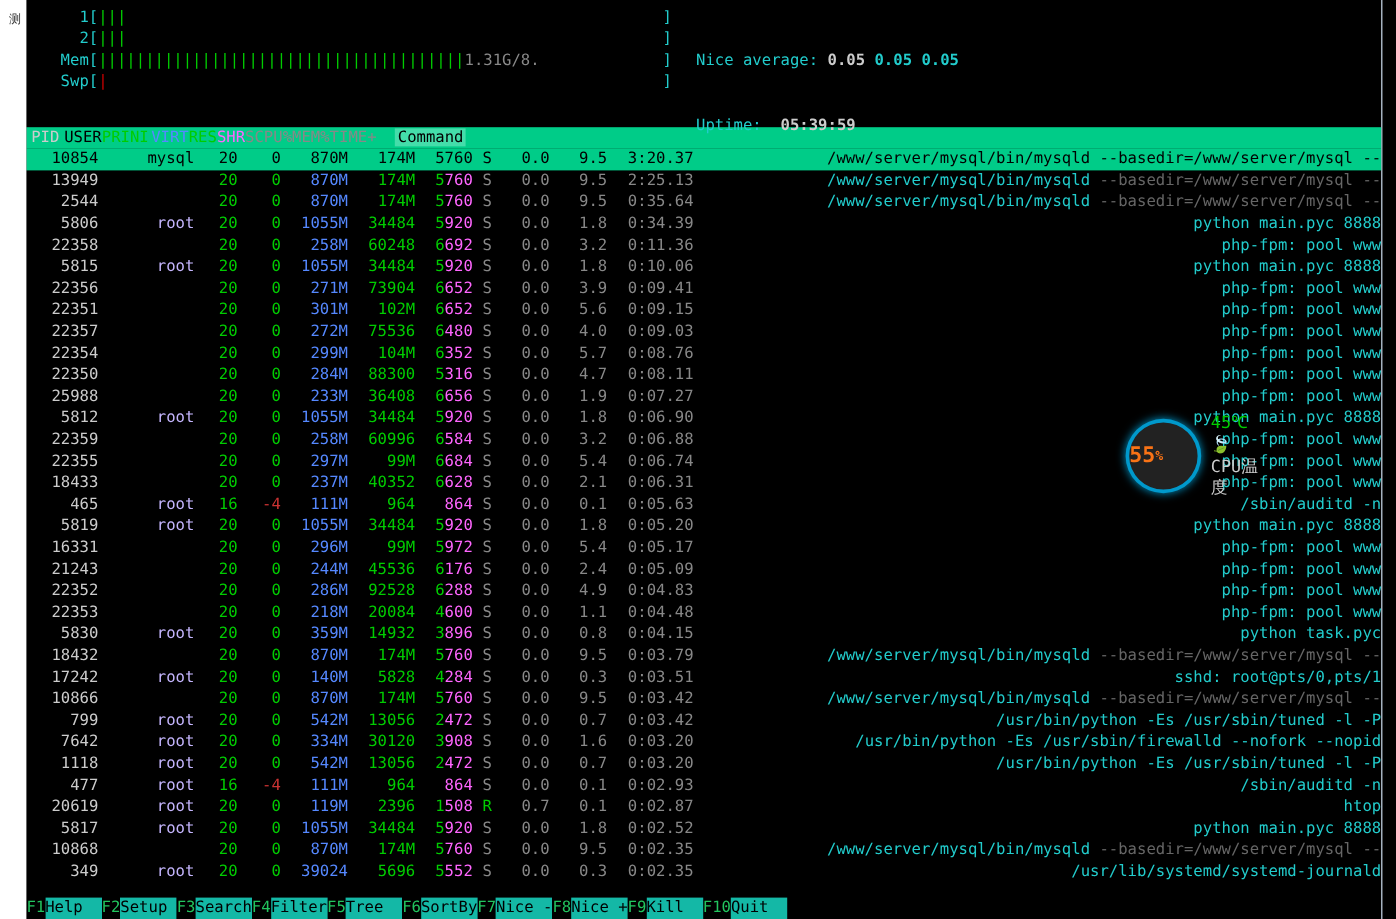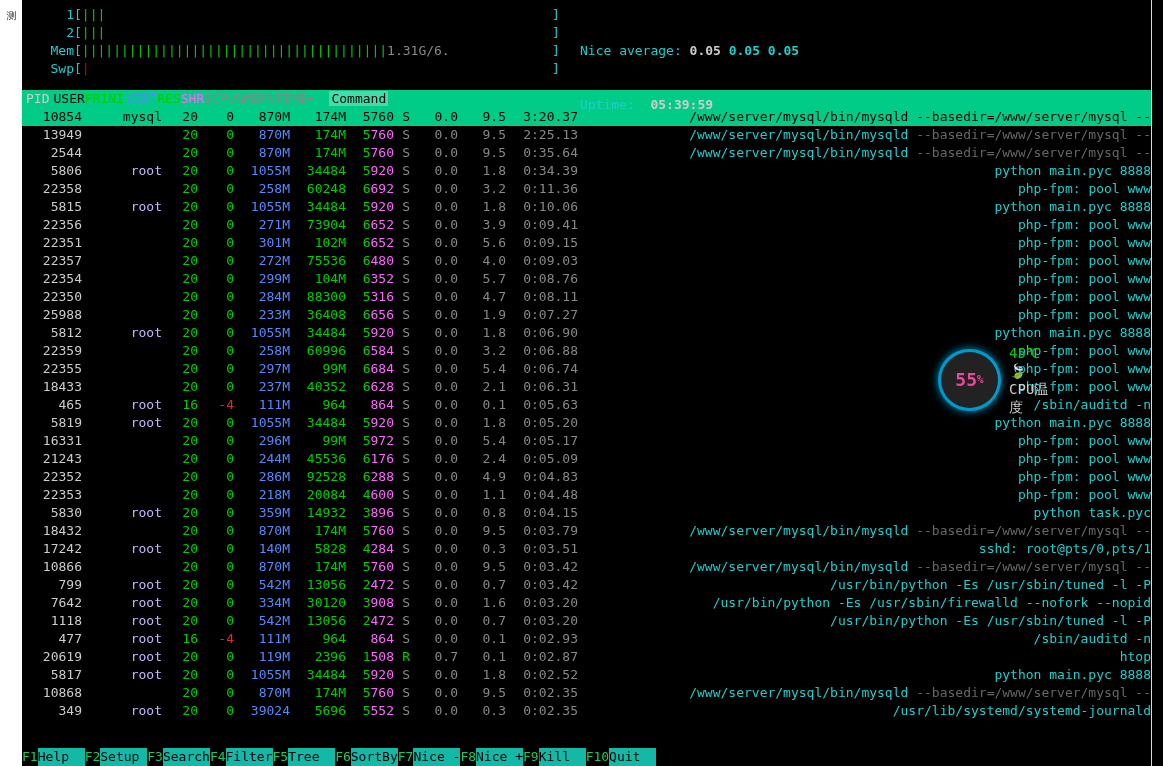--- a/index.html
+++ b/index.html
@@ -13,21 +13,21 @@
 .meter-label { color: #22cccc; width: 32px; text-align: right; }
 .meter-bar { color: #22cccc; }
 .bar-g { color: #00cc00; }
 .bar-r { color: #cc0000; }
 .meter-text { color: #888; }
 .info-col { position: absolute; left: 580px; top: 6px; white-space: pre; }
 .info-label { color: #22cccc; }
 .info-val { color: #888; }
 .info-bold { color: #22cccc; font-weight: bold; }
 .info-white { color: #ccc; font-weight: bold; }
-.proc-header { background: #00cc88; color: #000; white-space: pre; margin-top: 6px; padding-left: 4px; }
+.proc-header { background: #00cc88; color: #000; white-space: pre; margin-top: 22px; padding-left: 4px; }
 .proc-row { white-space: pre; display: flex; padding-left: 4px; }
 .proc-row.selected { background: #00cc88; color: #000; }
 .proc-row .c { display: inline-block; text-align: right; }
 .c-pid { width: 56px; color: #ccc; }
 .c-user { width: 80px; color: #c4b5fd; text-align: left; padding-left: 4px; }
 .c-pri { width: 36px; color: #00cc00; }
 .c-ni { width: 36px; color: #00cc00; }
 .c-ni.neg { color: #cc3333; }
 .c-virt { width: 56px; color: #5588ff; }
 .c-res { width: 56px; color: #00cc00; }
@@ -38,38 +38,38 @@
 .c-cpu { width: 48px; color: #888; }
 .c-mem { width: 48px; color: #888; }
 .c-time { width: 72px; color: #888; }
 .c-cmd { color: #22cccc; text-align: left; padding-left: 4px; flex: 1; overflow: hidden; }
 .c-cmd .args { color: #666; }
 .selected .c, .selected .c-cmd, .selected .args, .selected .lead { color: #000 !important; }
 .footer { position: absolute; bottom: 0; left: 22px; display: flex; white-space: pre; }
 .footer .fkey { color: #22c55e; }
 .footer .flabel { background: #14b8a6; color: #000; }
 .widget { position: absolute; right: 105px; top: 345px; width: 120px; height: 70px; display: flex; align-items: center; }
-.widget-circle { width: 72px; height: 62px; border-radius: 50%; border: 3px solid #0099cc; background: #222; display: flex; align-items: center; justify-content: center; color: #ec4899; font-size: 18px; font-weight: bold; box-shadow: 0 0 8px #0099cc; }
+.widget-circle { width: 72px; height: 62px; border-radius: 50%; border: 3px solid #0099cc; background: #222; display: flex; align-items: center; color: #f97316; font-size: 18px; font-weight: bold; box-shadow: 0 0 8px #0099cc; }
 .widget-circle .pct { font-size: 11px; }
 .widget-info { margin-left: 8px; color: #ccc; font-size: 14px; }
 .widget-info .temp { color: #0c0; }
 </style>
 </head>
 <body>
 
 <div class="left-strip">
   <div class="tab">测</div>
 </div>
 
 <div class="terminal content">
 
 <div class="header-area">
   <div class="meter-row"><span class="meter-label">1</span>  <span class="meter-bar">[</span><span class="bar-g">|||</span><span class="meter-bar" style="position:absolute;left:552px">]</span></div>
   <div class="meter-row"><span class="meter-label">2</span>  <span class="meter-bar">[</span><span class="bar-g">|||</span><span class="meter-bar" style="position:absolute;left:552px">]</span></div>
-  <div class="meter-row"><span class="meter-label">Mem</span><span class="meter-bar">[</span><span class="bar-g">|||||||||||||||||||||||||||||||||||||||</span><span class="meter-text">1.31G/6.</span><span class="meter-bar" style="position:absolute;left:552px">]</span></div>
+  <div class="meter-row"><span class="meter-label">Mem</span><span class="meter-bar">[</span><span class="bar-g">|||||||||||||||||||||||||||||||||||||||</span><span class="meter-text">1.31G/8.</span><span class="meter-bar" style="position:absolute;left:552px">]</span></div>
   <div class="meter-row"><span class="meter-label">Swp</span><span class="meter-bar">[</span><span class="bar-r">|</span><span class="meter-bar" style="position:absolute;left:552px">]</span></div>
 </div>
 
 <div class="info-col">
   <div><span class="info-label">Nice average:</span> <span class="info-white">0.05</span> <span class="info-bold">0.05</span> <span class="info-bold">0.05</span></div>
   <div><span class="info-label">Uptime:</span>  <span class="info-white">05:39:59</span></div>
 </div>
 
 <div class="proc-header"><span class="c c-pid">PID</span><span class="c c-user" style="color:#000">USER</span><span class="c c-pri">PRI</span><span class="c c-ni" style="padding-right:2px">NI</span><span class="c c-virt">VIRT</span><span class="c c-res">RES</span><span class="c c-shr">SHR</span><span class="c c-s">S</span><span class="c c-cpu">CPU%</span><span class="c c-mem">MEM%</span><span class="c c-time">TIME+</span>  <span style="background:#44ddaa;padding:0 2px">Command</span></div>
 

